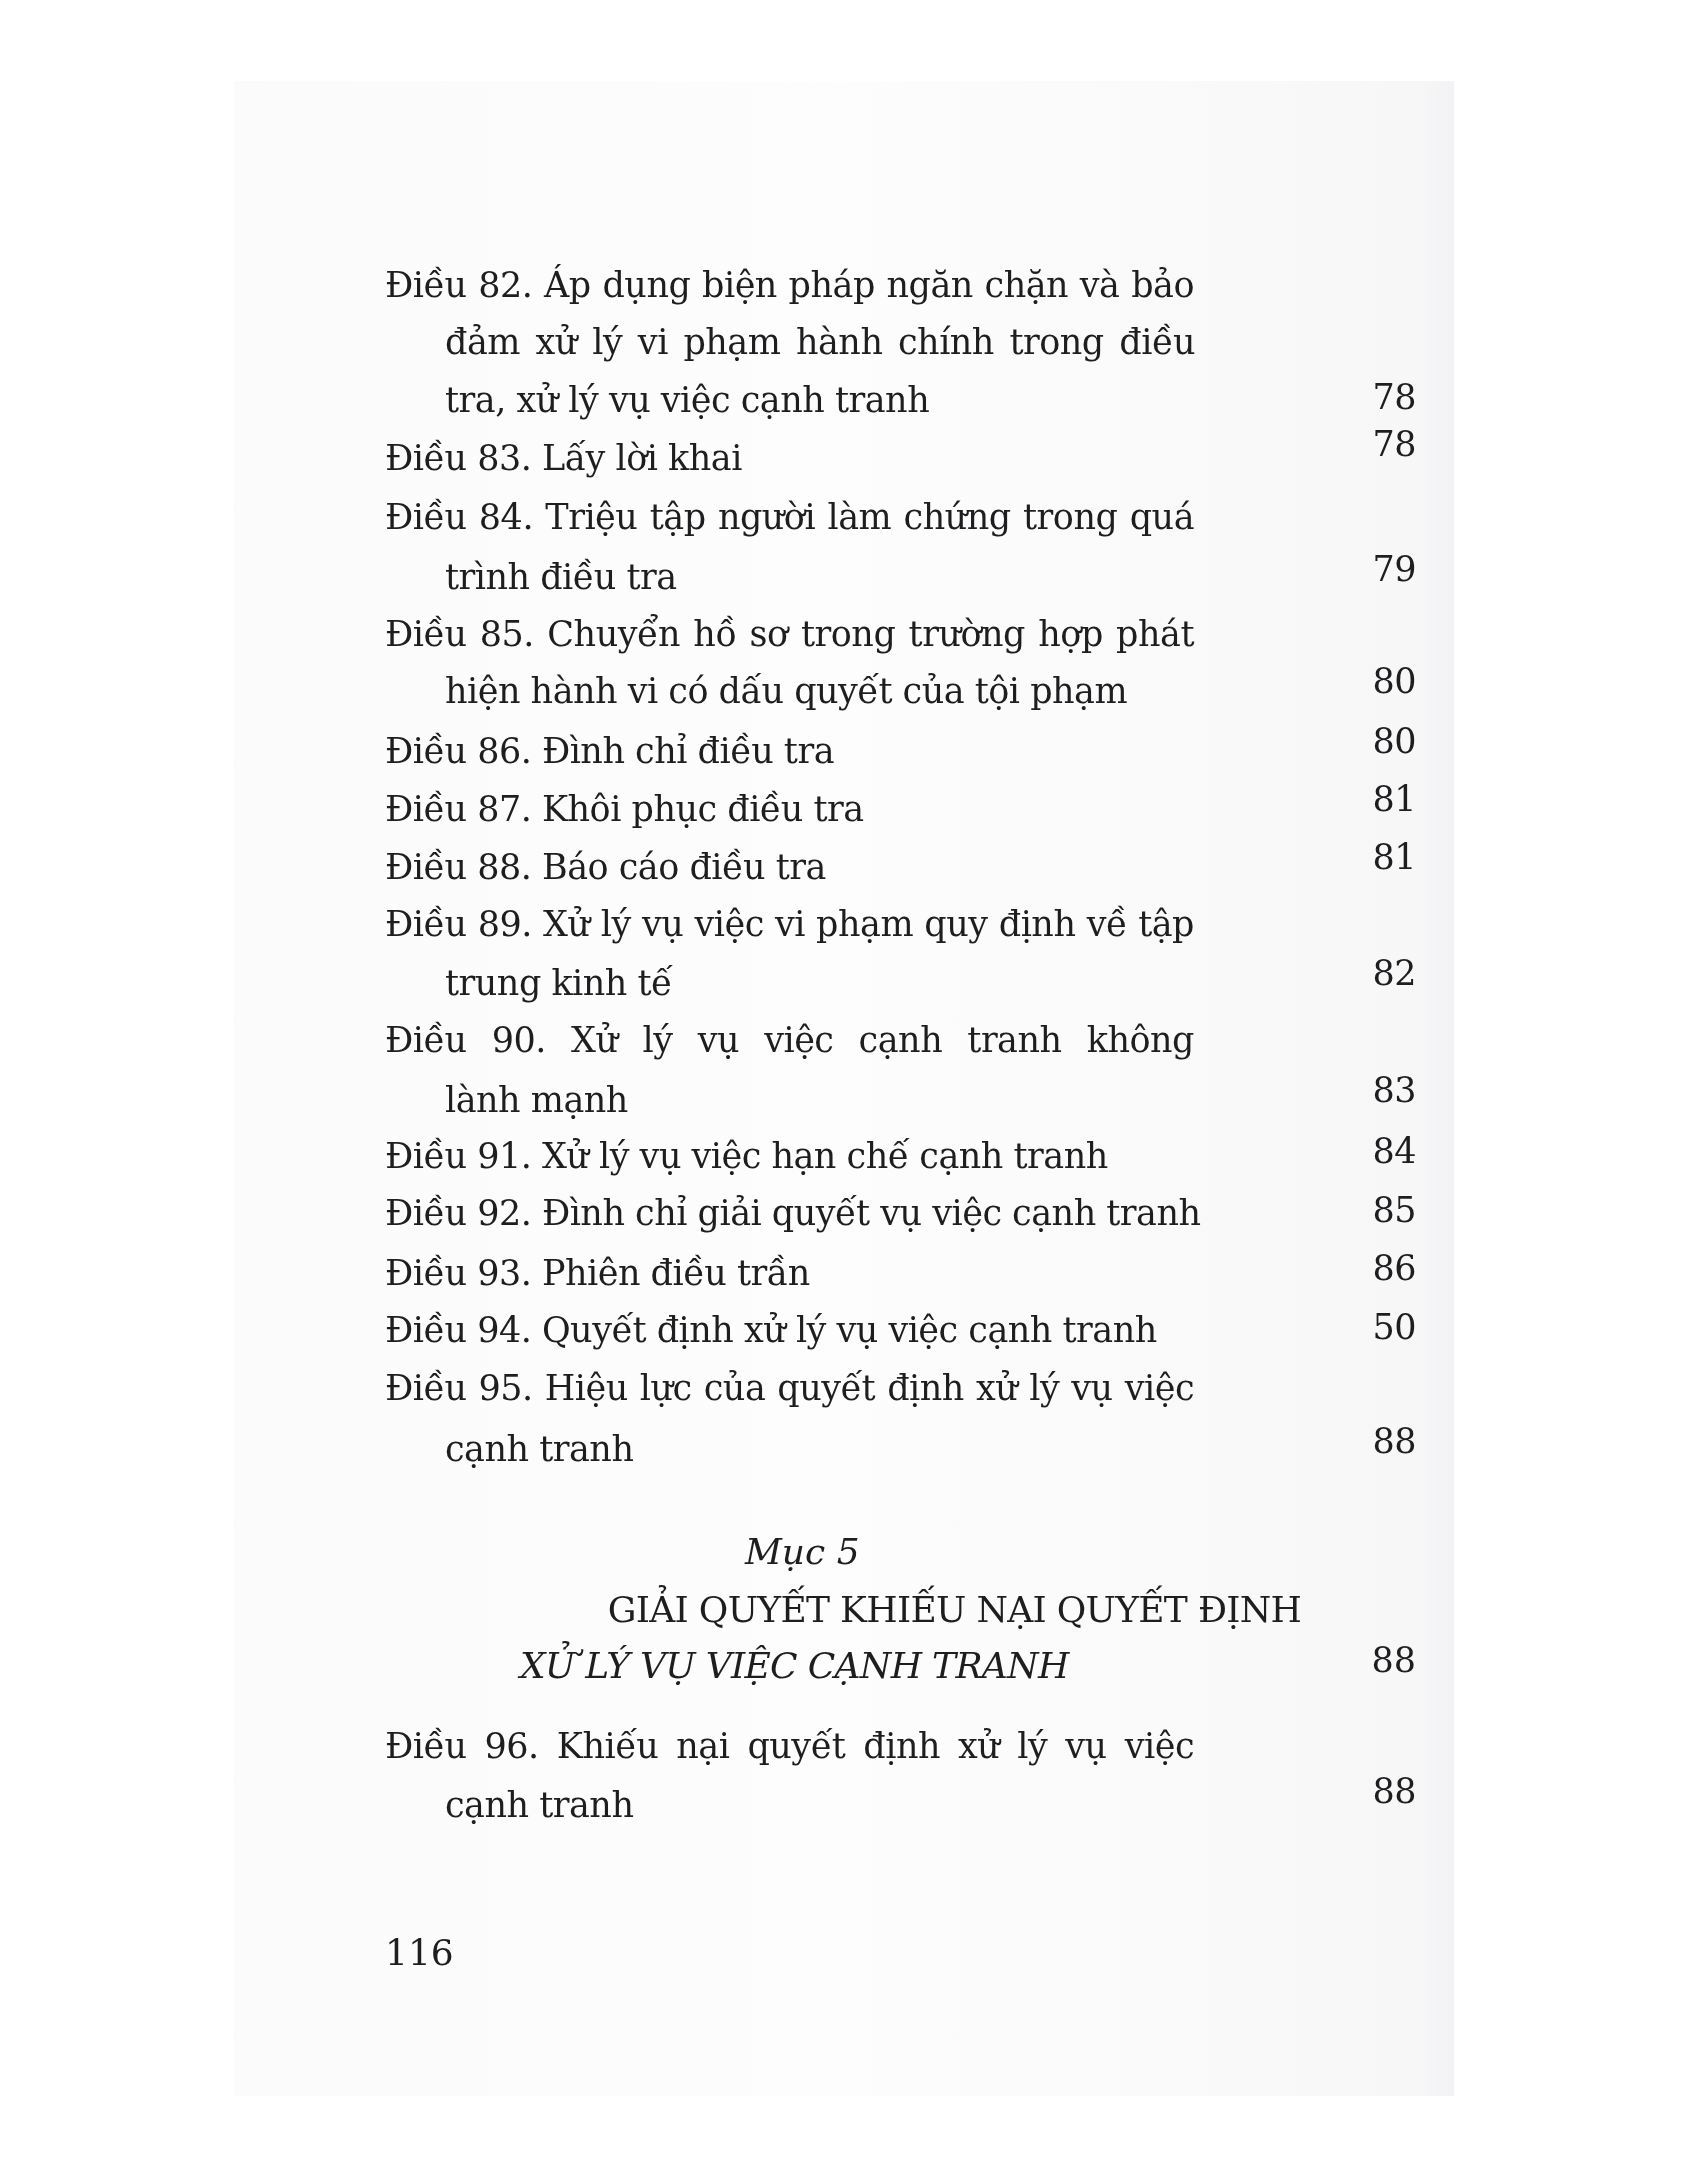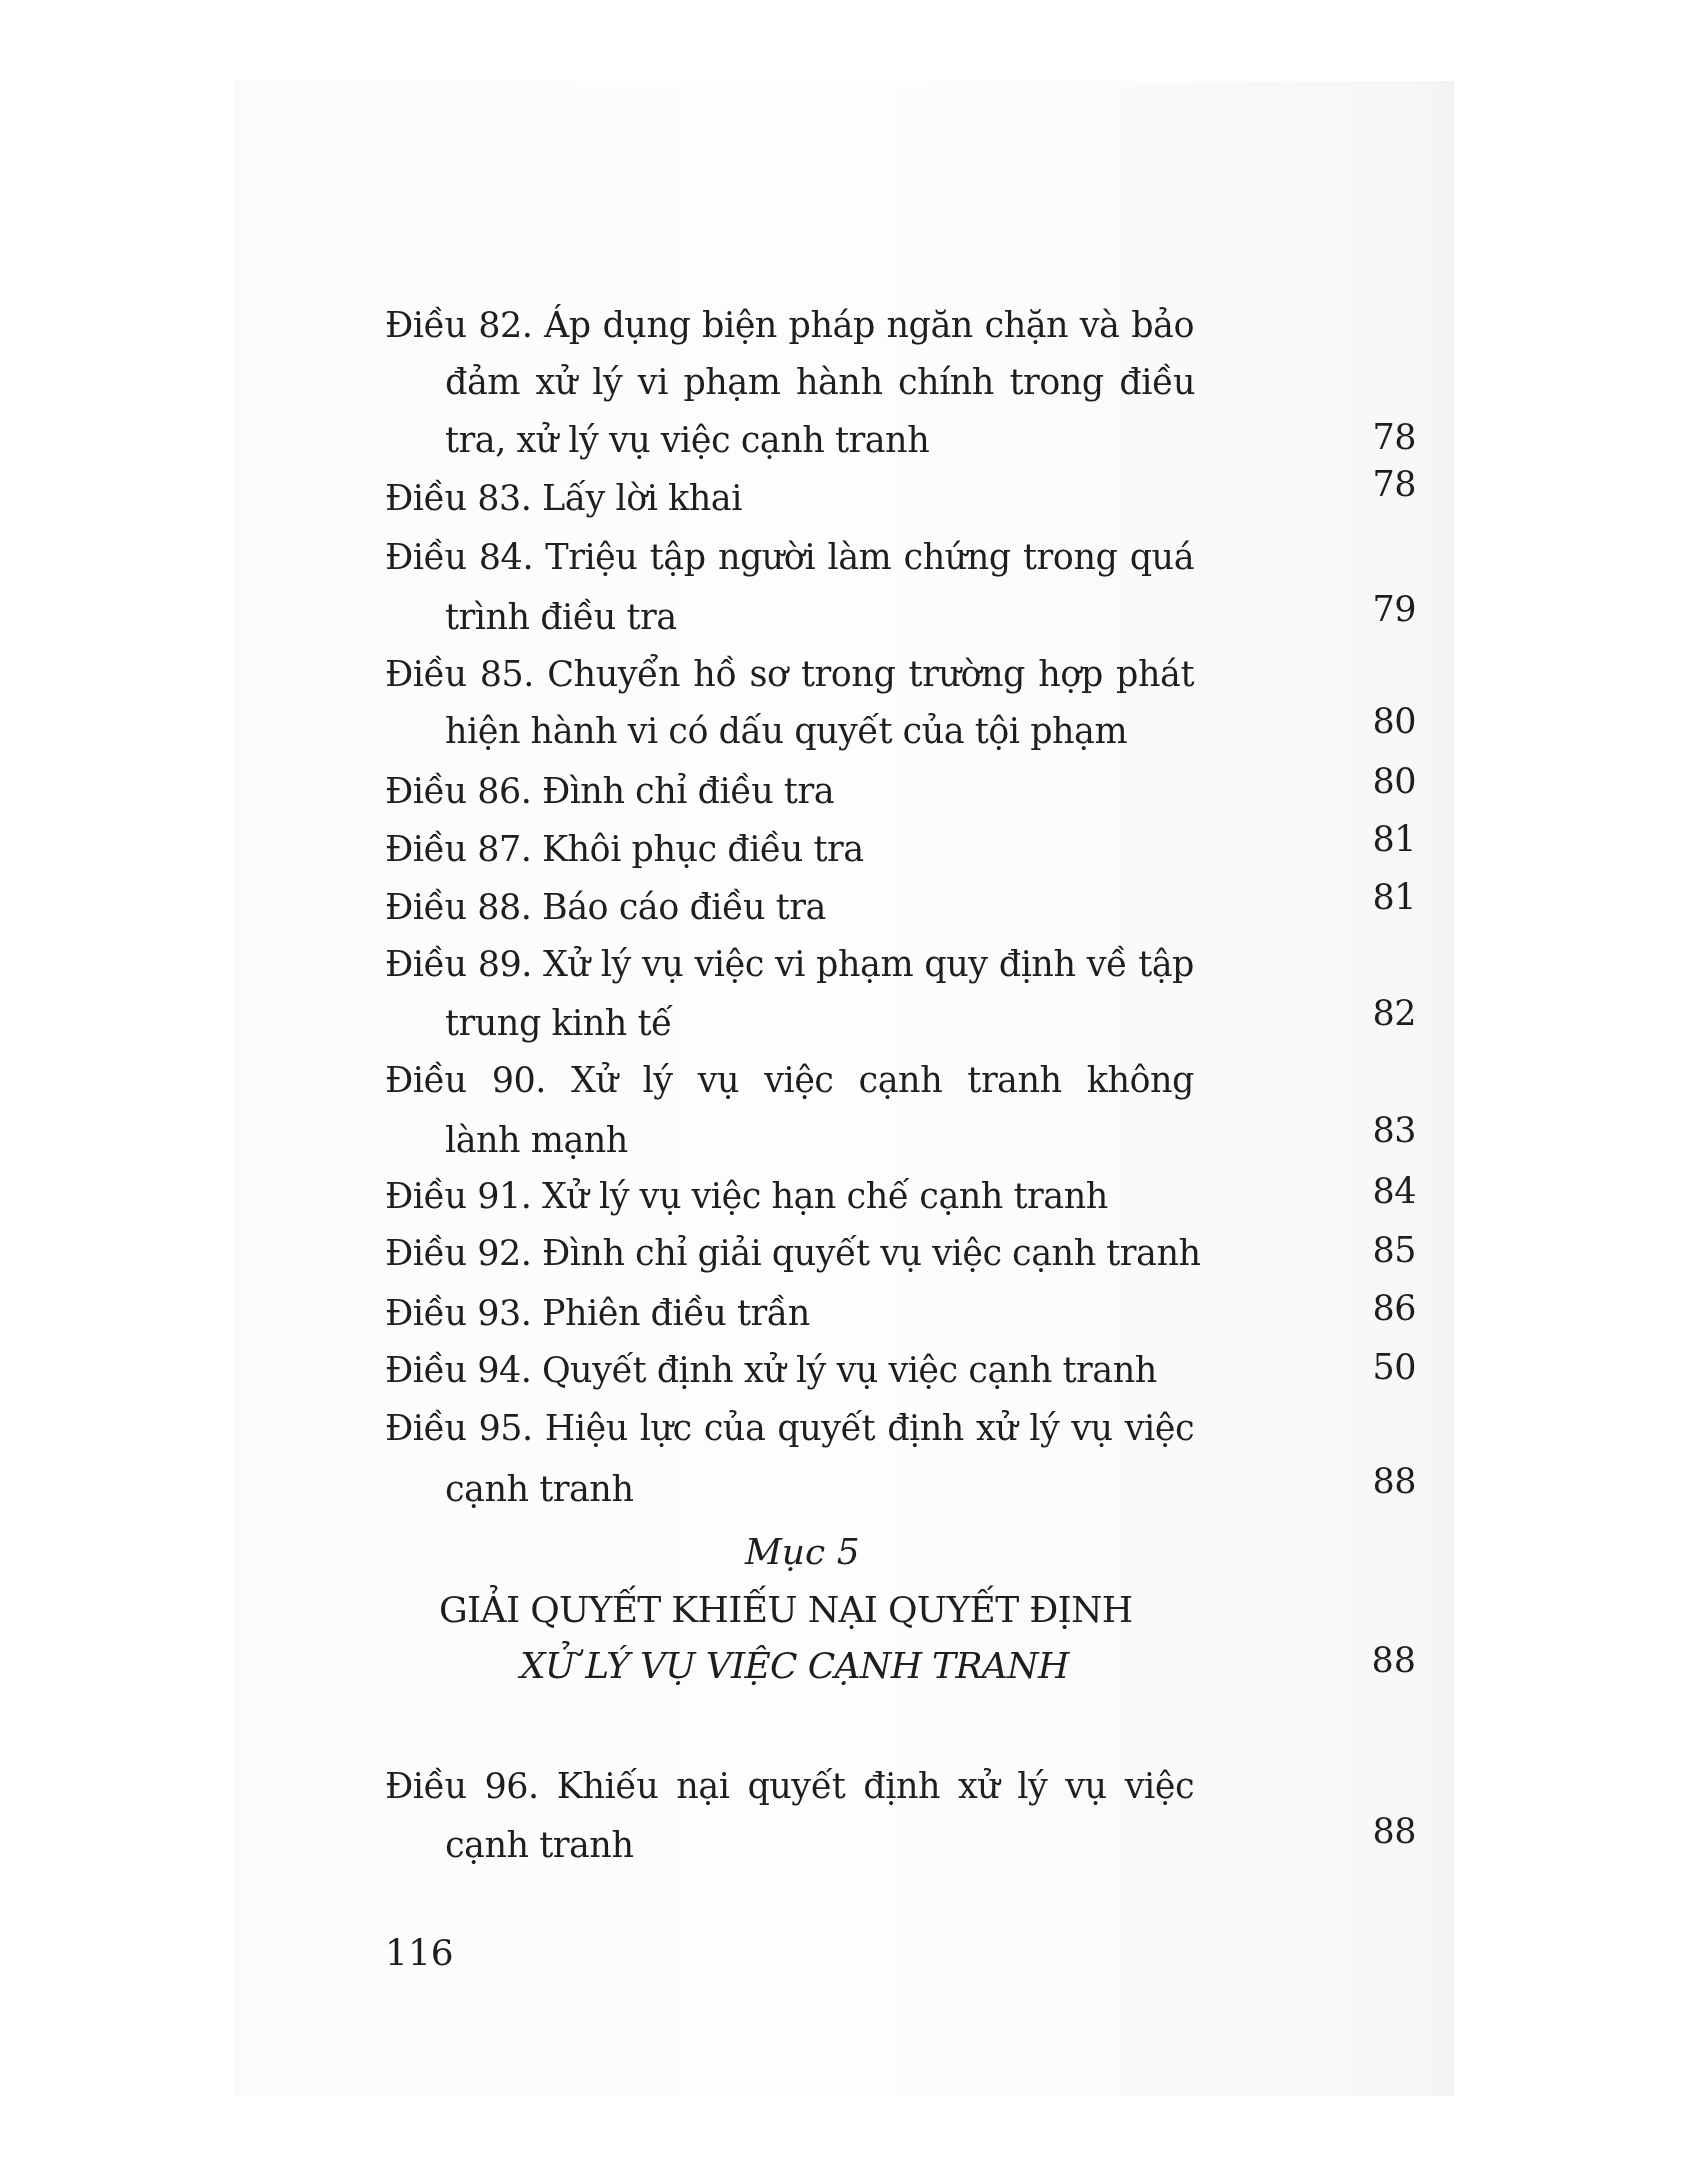--- a/index.html
+++ b/index.html
@@ -10,29 +10,28 @@
       color: #1e1d1f;
     }
     .page {
       position: absolute; left: 234px; top: 81px; width: 1220px; height: 2015px;
       background: linear-gradient(90deg, #fbfbfb 0%, #fdfdfd 50%, #f7f7f8 97%, #f2f2f4 100%);
     }
     .line {
       position: absolute; left: 385px; width: 1031px; height: 51px;
       font-size: 35px; line-height: 51px; white-space: nowrap;
       letter-spacing: -0.5px;
-      margin-top: 40px;
     }
     .line.indent { left: 445px; width: 971px; }
     .line .txt { position: absolute; left: 0; top: 0; }
     .line .pg { position: absolute; right: 0; top: -3.4px; text-align: right; }
     .line.just .txt { width: 809px; text-align: justify; text-align-last: justify; }
     .center { position: absolute; left: 385px; width: 1031px; text-align: left; font-size: 36px; line-height: 51px; white-space: nowrap; }
     .muc { left: 745px; font-style: italic; }
-    .sec1 { left: 439px; letter-spacing: -0.7px; }
+    .sec1 { left: 439px; letter-spacing: -0.7px; text-align: center; }
     .sec2 { left: 520px; letter-spacing: -0.7px; font-style: italic; }
     .sec-pg { position: absolute; left: 1363px; font-size: 35px; line-height: 51px; width: 53px; text-align: right; }
     .folio { position: absolute; left: 385px; font-size: 36px; line-height: 51px; }
   </style>
 </head>
 <body>
 
 <div class="page"></div>
 
 <div class="line just" style="top:260px">

